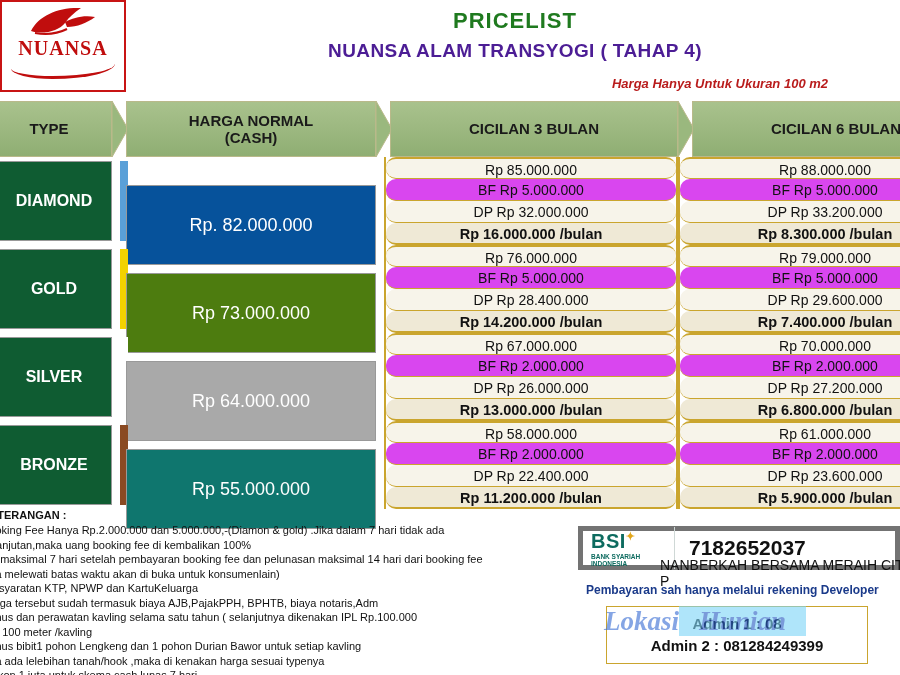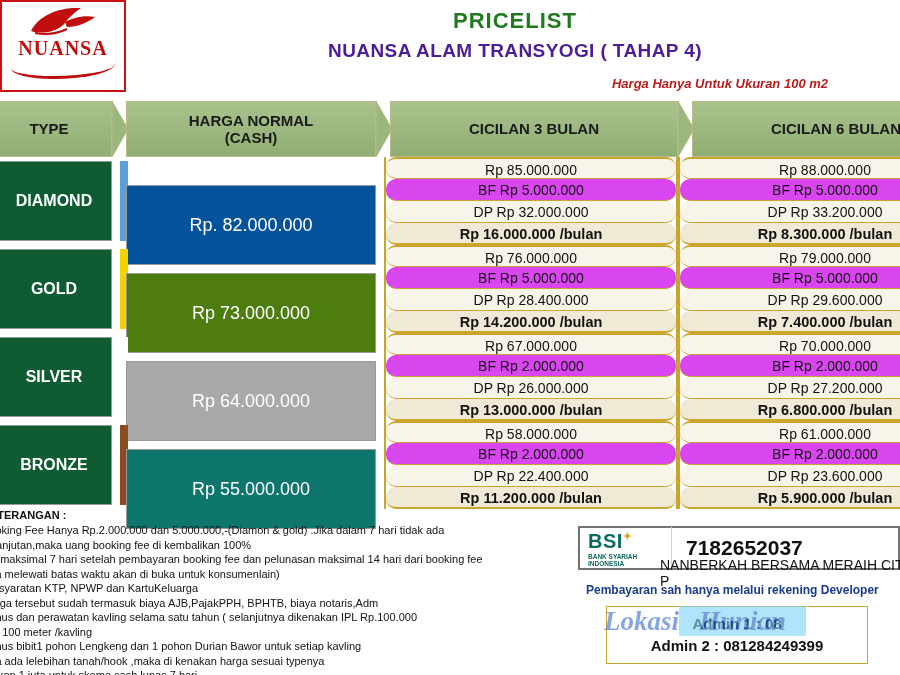--- a/index.html
+++ b/index.html
@@ -126,21 +126,21 @@
     font-size: 11px; font-weight: bold; color: #111;
   }
   .ket-list {
     position: absolute; left: -18px; top: 18px; width: 520px;
     font-size: 11px; color: #111; line-height: 14.5px;
   }
   .ket-list div { white-space: nowrap; }
 
   .bsi-box {
     position: absolute; left: 578px; top: 21px; width: 322px; height: 44px;
-    border: 2px solid #737373; background: #ffffff;
+    border: 5px solid #737373; background: #ffffff;
     display: flex; align-items: center;
   }
   .bsi-logo {
     width: 92px; height: 42px; display: flex; flex-direction: column;
     align-items: flex-start; justify-content: center; padding-left: 8px;
     border-right: 1px solid #cfd8d6;
   }
   .bsi-logo .bsi-main {
     font-size: 20px; font-weight: bold; color: #0d6b5f; letter-spacing: 0.5px;
     position: relative;

